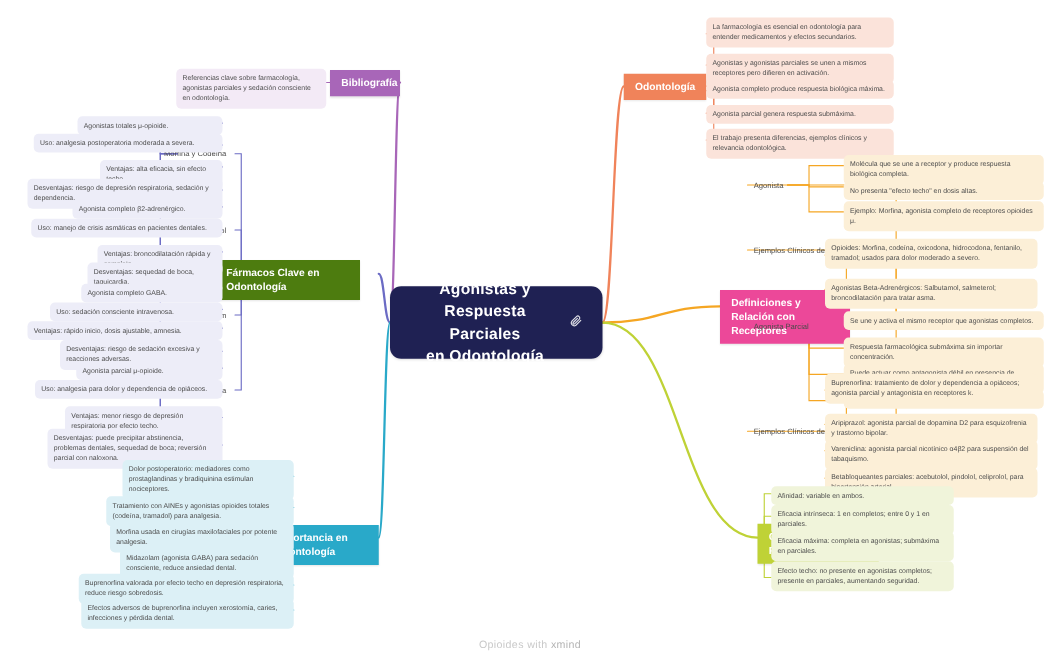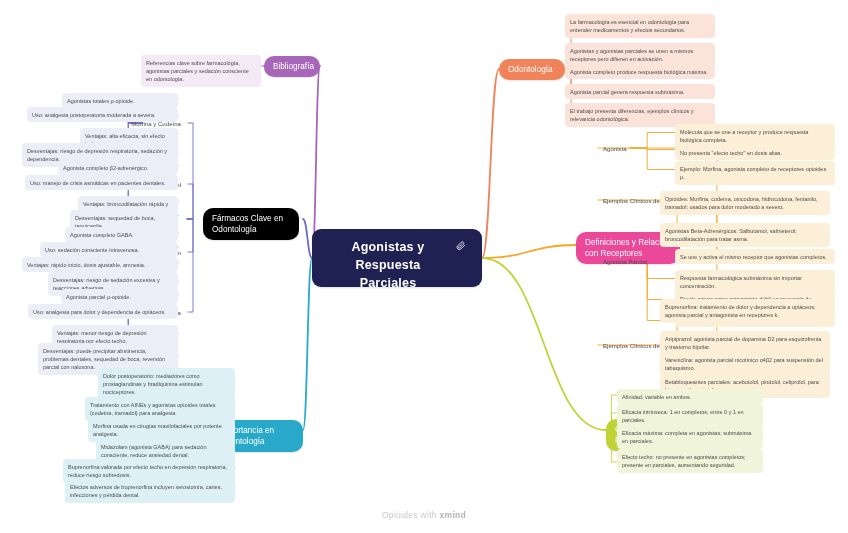--- a/index.html
+++ b/index.html
@@ -13,49 +13,49 @@
   svg.links{ position:absolute; left:0; top:0; width:848px; height:533px; pointer-events:none; }
 
   .node{ position:absolute; }
 
   
   .central{
     background:#1F2153; color:#fff; border-radius:9px;
     padding:9px 16px; text-align:center;
     font-size:12.5px; font-weight:700; line-height:1.45;
     letter-spacing:.2px;
-    display:flex; gap:7px;
+    display:flex; align-items:center; gap:7px;
     box-shadow:0 1px 2px rgba(0,0,0,.12);
   }
   .central .clip{ opacity:.85; flex:0 0 auto; }
 
   
   .main-pill{
-    border-radius:10px; padding:5px 9px; color:#fff;
-    font-size:8.2px; font-weight:400; line-height:1.35;
+    border-radius:0; padding:5px 9px; color:#fff;
+    font-size:8.2px; font-weight:700; line-height:1.35;
     box-shadow:0 1px 1.5px rgba(0,0,0,.10);
   }
 
   
   .sub-label{
     font-size:6.1px; color:#4a4a4a; line-height:1.4;
     padding:2px 3px; white-space:nowrap;
   }
 
   
   .leaf{
     border-radius:4px; padding:3.5px 5px;
     font-size:5.5px; line-height:1.5; color:#4b4b4b;
   }
 
   .watermark{
     position:absolute; left:0; right:0; bottom:13px; text-align:center;
     font-size:8.5px; color:#c9c9c9; letter-spacing:.3px;
   }
-  .watermark b{ color:#b4b4b4; font-weight:700; }
+  .watermark b{ color:#b4b4b4; font-weight:400; }
 </style>
 </head>
 <body>
 
 <div id="canvas">
   <svg class="links" id="links">
       <path d="M482,258 C490.5,258 490.5,69 499,69" fill="none" stroke="#F0835A" stroke-width="1.8" stroke-linecap="round"></path>
       <path d="M565,69 H571 V27 H565" fill="none" stroke="#F0835A" stroke-width="0.9" stroke-linecap="round"></path>
       <path d="M565,69 H571 V52 H565" fill="none" stroke="#F0835A" stroke-width="0.9" stroke-linecap="round"></path>
       <path d="M565,69 H571 V72.5 H565" fill="none" stroke="#F0835A" stroke-width="0.9" stroke-linecap="round"></path>
@@ -113,20 +113,21 @@
       <path d="M211,430 H200.2 V427 H235" fill="none" stroke="#29A9C9" stroke-width="0.9" stroke-linecap="round"></path>
       <path d="M211,430 H200.2 V448 H235" fill="none" stroke="#29A9C9" stroke-width="0.9" stroke-linecap="round"></path>
       <path d="M211,430 H200.2 V468 H235" fill="none" stroke="#29A9C9" stroke-width="0.9" stroke-linecap="round"></path>
       <path d="M211,430 H200.2 V488 H235" fill="none" stroke="#29A9C9" stroke-width="0.9" stroke-linecap="round"></path>
     </svg>
   <div id="nodes">
       <div class="node central" style="left: 312px; top: 229px; width: 170px; height: 58px;">
         <div style="flex: 1 1 0%;">
           <div>Agonistas y</div>
           <div>Respuesta Parciales</div>
+          <div>en Odontología</div>
         </div>
         <span class="clip"><svg width="11" height="11" viewBox="0 0 24 24" fill="none" stroke="#fff" stroke-width="2" stroke-linecap="round">
             <path d="M21 11.5 12.5 20a5 5 0 0 1-7-7l8-8a3.3 3.3 0 0 1 4.7 4.7l-8 8a1.7 1.7 0 0 1-2.4-2.4l7.3-7.3"></path>
           </svg></span>
       </div>
       <div class="node main-pill" style="left: 499px; top: 59px; width: 66px; background: rgb(240, 131, 90);"><span>Odontología</span></div>
       <div class="node leaf" style="left: 565px; top: 14px; width: 150px; background: rgb(251, 227, 218);">La farmacología es esencial en odontología para entender medicamentos y efectos secundarios.</div>
       <div class="node leaf" style="left: 565px; top: 43px; width: 150px; background: rgb(251, 227, 218);">Agonistas y agonistas parciales se unen a mismos receptores pero difieren en activación.</div>
       <div class="node leaf" style="left: 565px; top: 64px; width: 150px; background: rgb(251, 227, 218);">Agonista completo produce respuesta biológica máxima.</div>
       <div class="node leaf" style="left: 565px; top: 84px; width: 150px; background: rgb(251, 227, 218);">Agonista parcial genera respuesta submáxima.</div>
@@ -149,21 +150,21 @@
       <div class="node leaf" style="left: 660px; top: 331px; width: 170px; background: rgb(252, 239, 215);">Aripiprazol: agonista parcial de dopamina D2 para esquizofrenia y trastorno bipolar.</div>
       <div class="node leaf" style="left: 660px; top: 352px; width: 170px; background: rgb(252, 239, 215);">Vareniclina: agonista parcial nicotínico α4β2 para suspensión del tabaquismo.</div>
       <div class="node leaf" style="left: 660px; top: 374px; width: 170px; background: rgb(252, 239, 215);">Betabloqueantes parciales: acebutolol, pindolol, celiprolol, para hipertensión arterial.</div>
       <div class="node main-pill" style="left: 606px; top: 419px; width: 97px; background: rgb(191, 210, 54);"><span>Comparación Farmacodinámica</span></div>
       <div class="node leaf" style="left: 617px; top: 389px; width: 146px; background: rgb(240, 244, 218);">Afinidad: variable en ambos.</div>
       <div class="node leaf" style="left: 617px; top: 404px; width: 146px; background: rgb(240, 244, 218);">Eficacia intrínseca: 1 en completos; entre 0 y 1 en parciales.</div>
       <div class="node leaf" style="left: 617px; top: 425px; width: 146px; background: rgb(240, 244, 218);">Eficacia máxima: completa en agonistas; submáxima en parciales.</div>
       <div class="node leaf" style="left: 617px; top: 449px; width: 146px; background: rgb(240, 244, 218);">Efecto techo: no presente en agonistas completos; presente en parciales, aumentando seguridad.</div>
       <div class="node main-pill" style="left: 264px; top: 56px; width: 56px; background: rgb(168, 102, 184);"><span>Bibliografía</span></div>
       <div class="node leaf" style="left: 141px; top: 55px; width: 120px; background: rgb(243, 234, 246);">Referencias clave sobre farmacología, agonistas parciales y sedación consciente en odontología.</div>
-      <div class="node main-pill" style="left: 203px; top: 208px; width: 96px; background: #000000;"><span>Fármacos Clave en Odontología</span></div>
+      <div class="node main-pill" style="left: 172px; top: 208px; width: 116px; background: #4d7c0f;"><span>Fármacos Clave en Odontología</span></div>
       <div class="node sub-label" style="left: auto; top: 118px; right: 664px; text-align: right;">Morfina y Codeína</div>
       <div class="node leaf" style="left: 62px; top: 93px; width: 116px; background: rgb(237, 237, 248);">Agonistas totales μ-opioide.</div>
       <div class="node leaf" style="left: 27px; top: 107px; width: 151px; background: rgb(237, 237, 248);">Uso: analgesia postoperatoria moderada a severa.</div>
       <div class="node leaf" style="left: 80px; top: 128px; width: 98px; background: rgb(237, 237, 248);">Ventajas: alta eficacia, sin efecto techo.</div>
       <div class="node leaf" style="left: 22px; top: 143px; width: 156px; background: rgb(237, 237, 248);">Desventajas: riesgo de depresión respiratoria, sedación y dependencia.</div>
       <div class="node sub-label" style="left: auto; top: 179px; right: 664px; text-align: right;">Salbutamol</div>
       <div class="node leaf" style="left: 58px; top: 160px; width: 120px; background: rgb(237, 237, 248);">Agonista completo β2-adrenérgico.</div>
       <div class="node leaf" style="left: 25px; top: 175px; width: 153px; background: rgb(237, 237, 248);">Uso: manejo de crisis asmáticas en pacientes dentales.</div>
       <div class="node leaf" style="left: 78px; top: 196px; width: 100px; background: rgb(237, 237, 248);">Ventajas: broncodilatación rápida y completa.</div>
       <div class="node leaf" style="left: 70px; top: 210px; width: 108px; background: rgb(237, 237, 248);">Desventajas: sequedad de boca, taquicardia.</div>

